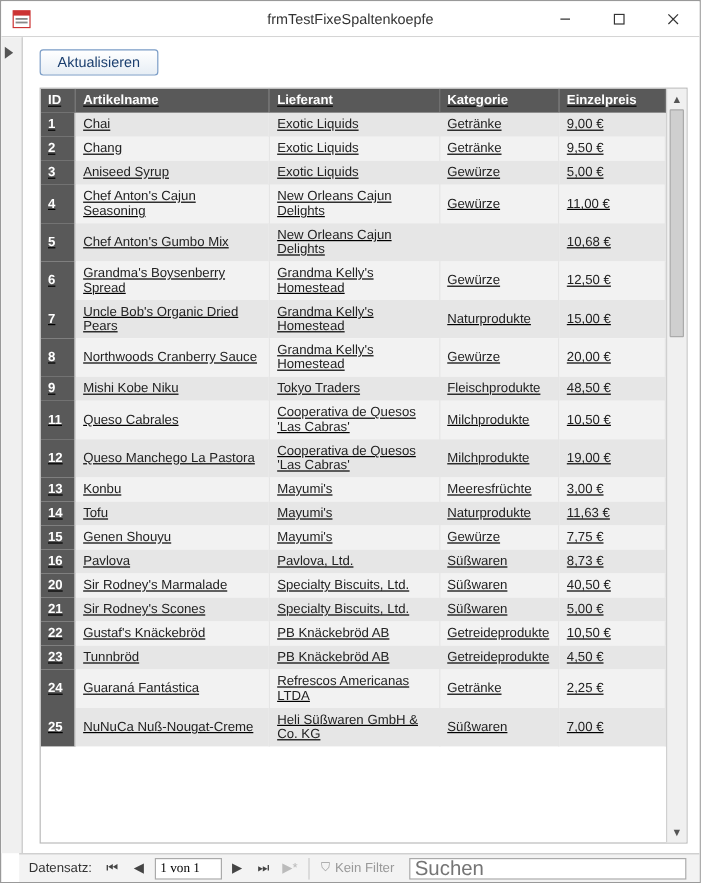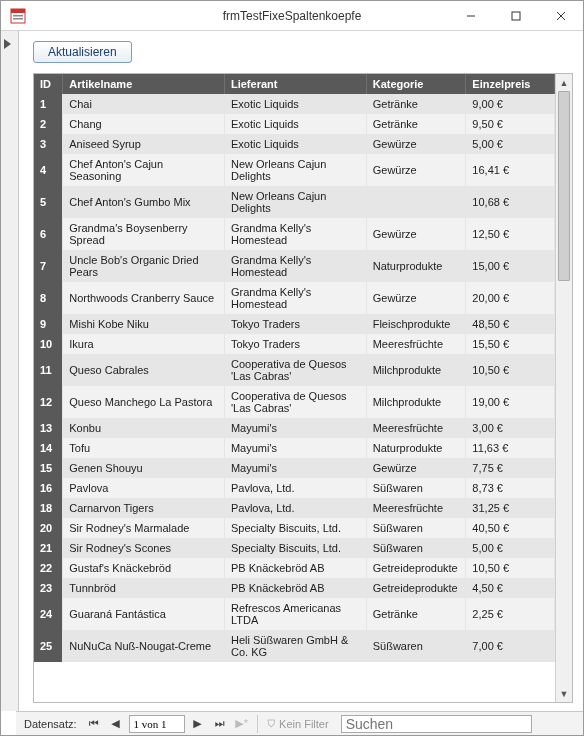--- a/index.html
+++ b/index.html
@@ -5,21 +5,21 @@
 * { box-sizing: border-box; margin: 0; padding: 0; font-family: "Segoe UI", Tahoma, sans-serif; }
 body { background: #fff; width: 584px; height: 736px; overflow: hidden; border: 1px solid #999; position: relative; }
 
 .titlebar { height: 30px; background: #fff; border-bottom: 1px solid #d5d5d5; display: flex; align-items: center; position: relative; }
 .titlebar .sys-icon { width: 26px; height: 26px; margin-left: 4px; display: flex; align-items: center; justify-content: center; }
 .titlebar .sys-icon svg { width: 16px; height: 16px; }
 .titlebar .title { position: absolute; left: 0; right: 0; text-align: center; font-size: 12px; color: #333; pointer-events: none; }
 .titlebar .win-controls { position: absolute; right: 0; top: 0; height: 30px; display: flex; }
 .titlebar .win-controls > div { width: 45px; height: 30px; display: flex; align-items: center; justify-content: center; font-size: 14px; color: #333; }
 
-.form-body { position: absolute; top: 30px; left: 0; right: 0; bottom: 24px; background: #fff; display: flex; }
+.form-body { position: absolute; top: 30px; left: 0; right: 0; bottom: 24px; background: #fff; display: flex; text-decoration: underline; }
 .rec-selector { width: 18px; background: #f0f0f0; border-right: 1px solid #c8c8c8; position: relative; }
 .rec-selector .marker { position: absolute; top: 8px; left: 3px; width: 0; height: 0; border-left: 7px solid #555; border-top: 5px solid transparent; border-bottom: 5px solid transparent; }
 
 .content { flex: 1; padding: 10px 10px 10px 14px; overflow: hidden; position: relative; }
 
 .btn-refresh { display: inline-block; background: linear-gradient(#fff,#e7eef5); border: 1px solid #7a9cc6; border-radius: 3px; padding: 3px 14px; font-size: 12px; color: #1a3e6e; cursor: pointer; }
 
 .table-wrap { margin-top: 10px; position: relative; height: 630px; border: 1px solid #bbb; display: flex; }
 .table-scroll { flex: 1; overflow: hidden; }
 .vscroll { width: 17px; background: #f0f0f0; border-left: 1px solid #d0d0d0; position: relative; }
@@ -39,21 +39,21 @@
 td.id { background: #595959; color: #fff; font-weight: bold; text-align: left; }
 tbody tr:nth-child(odd) td:not(.id) { background: #e6e6e6; }
 tbody tr:nth-child(even) td:not(.id) { background: #f2f2f2; }
 
 .navbar { position: absolute; left: 15px; right: 0; bottom: 0; height: 24px; background: #f3f3f3; border-top: 1px solid #c8c8c8; display: flex; align-items: center; font-size: 11px; }
 .navbar .lbl { padding: 0 6px 0 8px; color: #333; }
 .navbtn { width: 22px; height: 20px; display: flex; align-items: center; justify-content: center; color: #444; border: 1px solid transparent; }
 .nav-pos { width: 56px; height: 18px; border: 1px solid #aaa; background: #fff; font-size: 11px; padding: 1px 4px; margin: 0 2px; font-family: Liberation Serif, serif; }
 .nav-sep { width: 1px; height: 18px; background: #ccc; margin: 0 4px; }
 .filter-lbl { color: #999; padding: 0 6px; display: flex; align-items: center; gap: 4px; }
-.search { flex: 0 0 130px; height: 18px; border: 1px solid #aaa; background: #fff; font-size: 14px; padding: 1px 4px; margin-left: 6px; color: #888; }
+.search { flex: 0 0 130px; height: 18px; border: 1px solid #aaa; background: #fff; font-size: 17px; padding: 1px 4px; margin-left: 6px; color: #888; }
 </style>
 </head>
 <body>
 
 <div class="titlebar">
   <div class="sys-icon">
     <svg viewBox="0 0 16 16">
         <rect x="1" y="1" width="14" height="14" fill="#fff" stroke="#c33" stroke-width="1"></rect>
         <rect x="1" y="1" width="14" height="4" fill="#c33"></rect>
         <rect x="3" y="7" width="10" height="1.5" fill="#888"></rect>
@@ -120,21 +120,21 @@
                 <td>Aniseed Syrup</td>
                 <td>Exotic Liquids</td>
                 <td>Gewürze</td>
                 <td>5,00 €</td>
               </tr>
               <tr>
                 <td class="id">4</td>
                 <td>Chef Anton's Cajun Seasoning</td>
                 <td>New Orleans Cajun Delights</td>
                 <td>Gewürze</td>
-                <td>16,41 €</td>
+                <td>11,00 €</td>
               </tr>
               <tr>
                 <td class="id">5</td>
                 <td>Chef Anton's Gumbo Mix</td>
                 <td>New Orleans Cajun Delights</td>
                 <td></td>
                 <td>10,68 €</td>
               </tr>
               <tr>
                 <td class="id">6</td>
@@ -158,27 +158,20 @@
                 <td>20,00 €</td>
               </tr>
               <tr>
                 <td class="id">9</td>
                 <td>Mishi Kobe Niku</td>
                 <td>Tokyo Traders</td>
                 <td>Fleischprodukte</td>
                 <td>48,50 €</td>
               </tr>
               <tr>
-                <td class="id">10</td>
-                <td>Ikura</td>
-                <td>Tokyo Traders</td>
-                <td>Meeresfrüchte</td>
-                <td>15,50 €</td>
-              </tr>
-              <tr>
                 <td class="id">11</td>
                 <td>Queso Cabrales</td>
                 <td>Cooperativa de Quesos 'Las Cabras'</td>
                 <td>Milchprodukte</td>
                 <td>10,50 €</td>
               </tr>
               <tr>
                 <td class="id">12</td>
                 <td>Queso Manchego La Pastora</td>
                 <td>Cooperativa de Quesos 'Las Cabras'</td>
@@ -205,27 +198,20 @@
                 <td>Mayumi's</td>
                 <td>Gewürze</td>
                 <td>7,75 €</td>
               </tr>
               <tr>
                 <td class="id">16</td>
                 <td>Pavlova</td>
                 <td>Pavlova, Ltd.</td>
                 <td>Süßwaren</td>
                 <td>8,73 €</td>
-              </tr>
-              <tr>
-                <td class="id">18</td>
-                <td>Carnarvon Tigers</td>
-                <td>Pavlova, Ltd.</td>
-                <td>Meeresfrüchte</td>
-                <td>31,25 €</td>
               </tr>
               <tr>
                 <td class="id">20</td>
                 <td>Sir Rodney's Marmalade</td>
                 <td>Specialty Biscuits, Ltd.</td>
                 <td>Süßwaren</td>
                 <td>40,50 €</td>
               </tr>
               <tr>
                 <td class="id">21</td>

